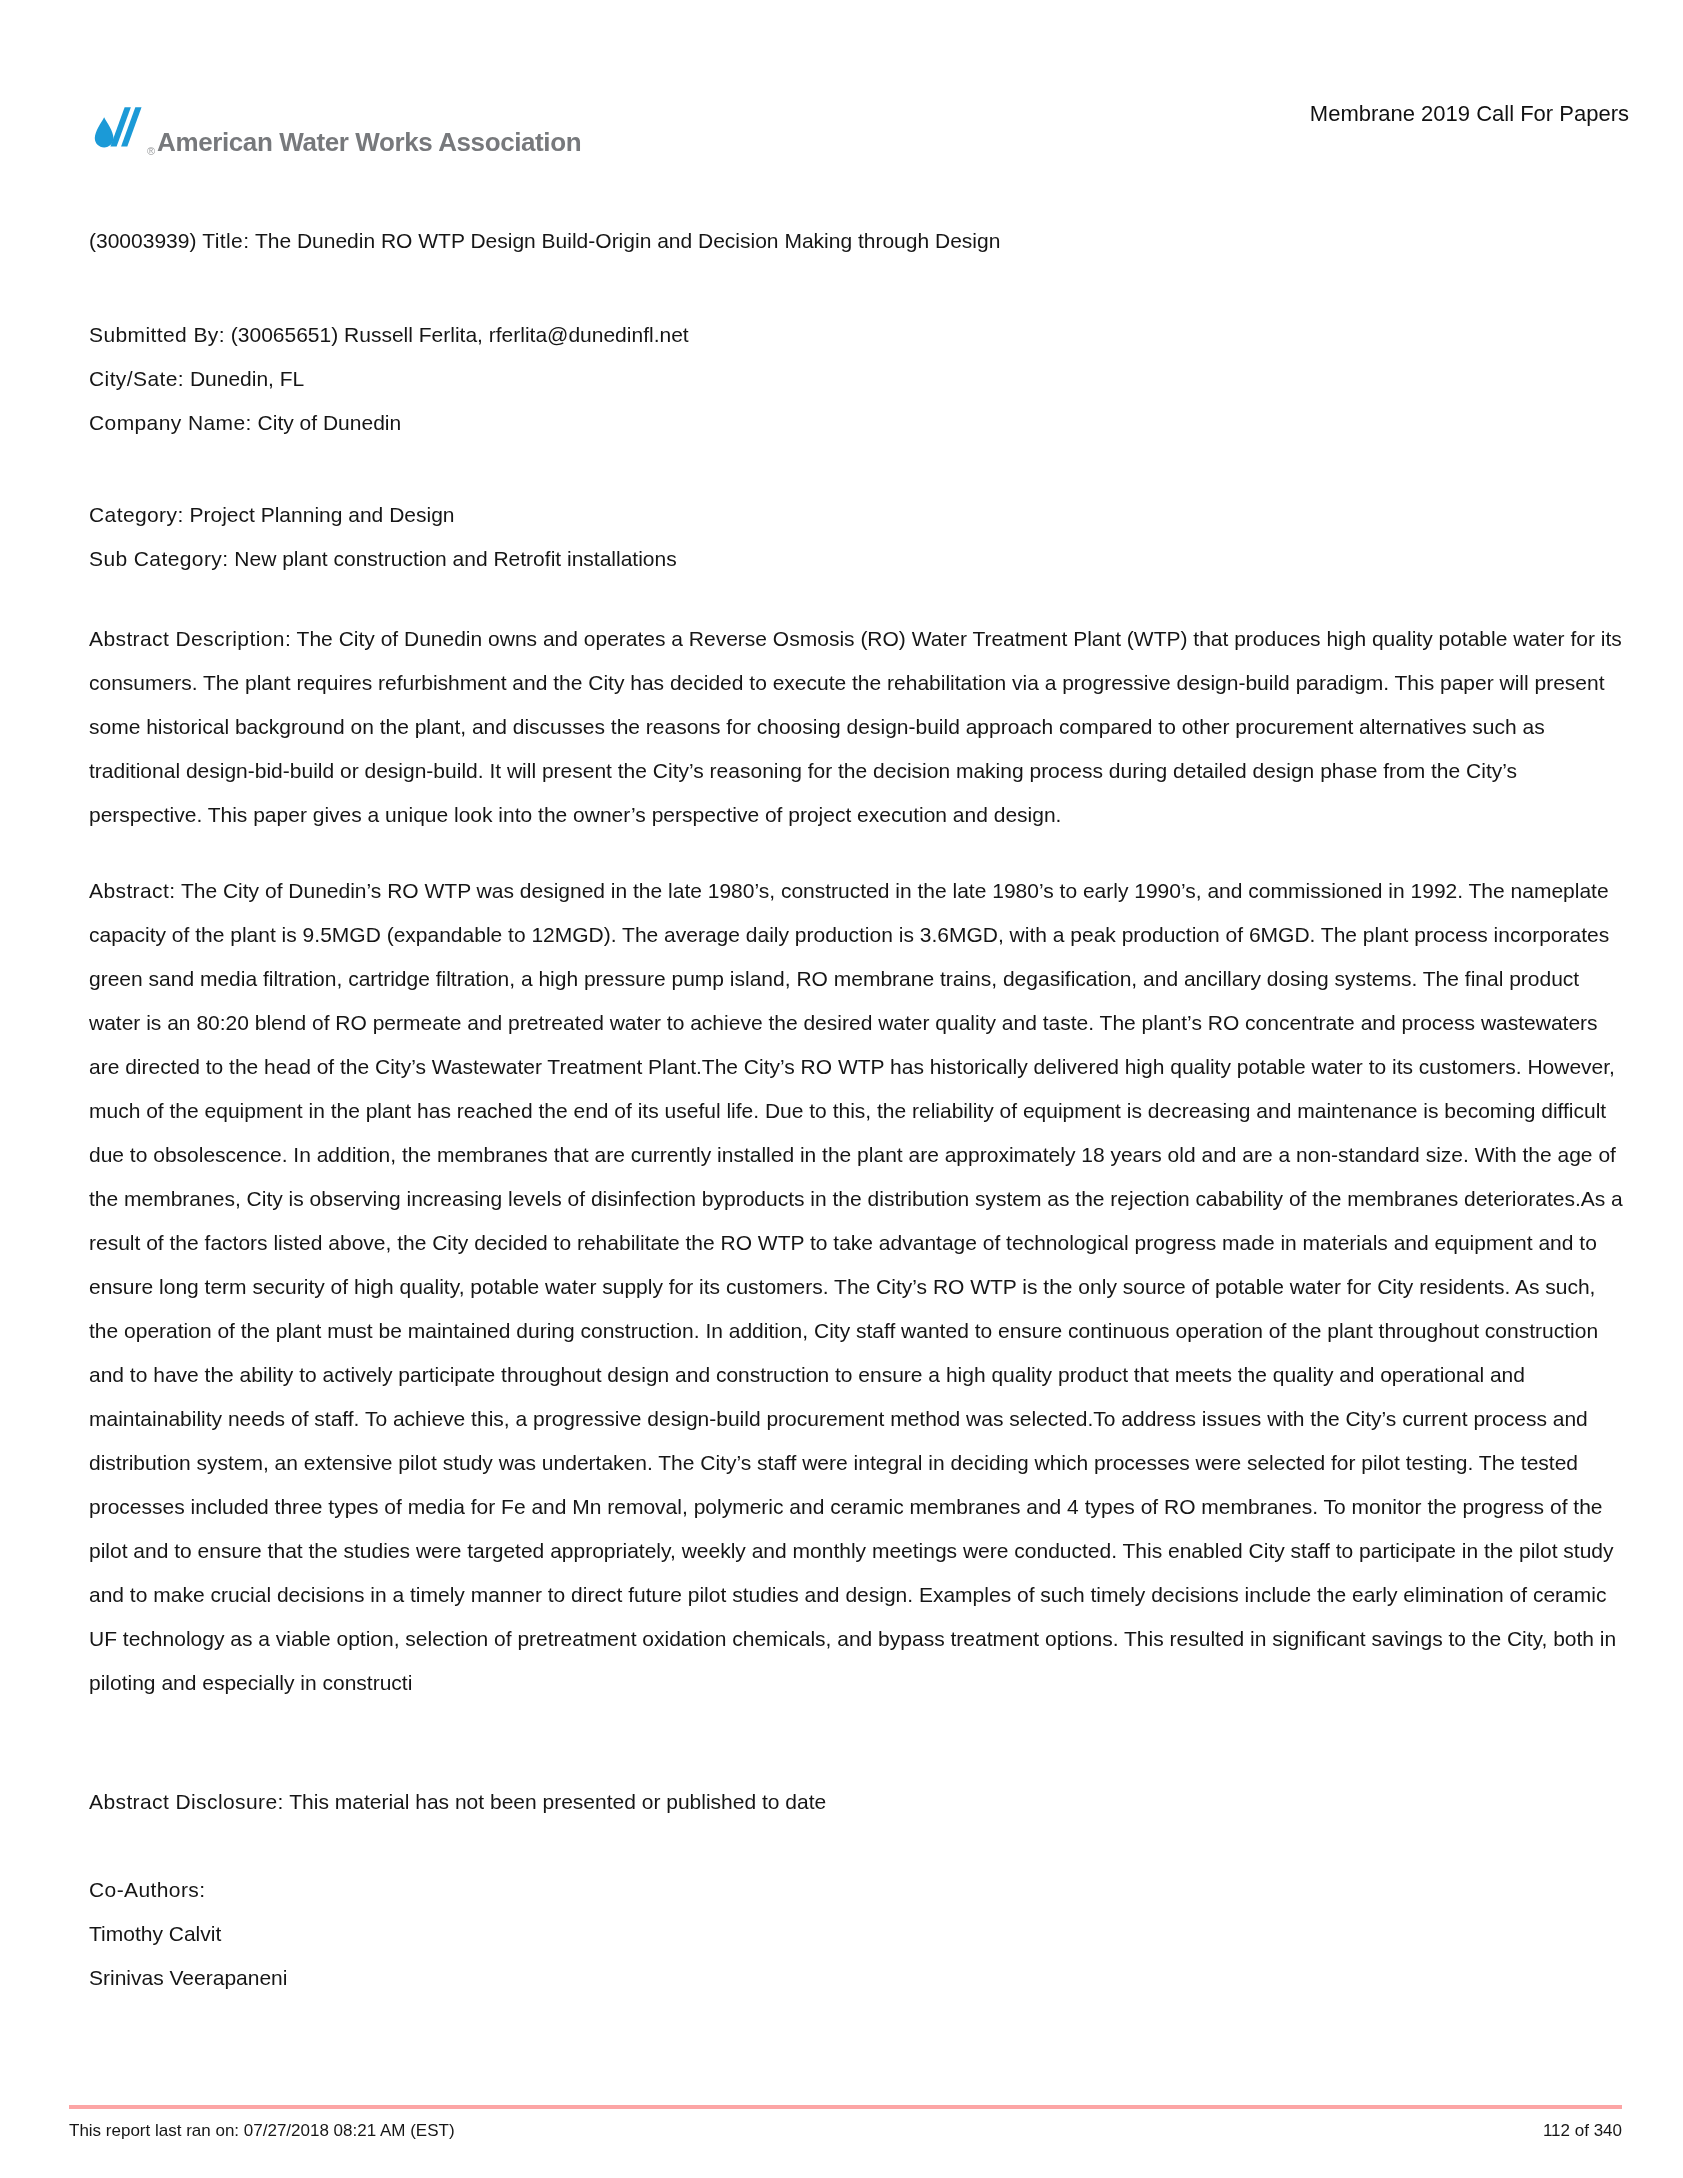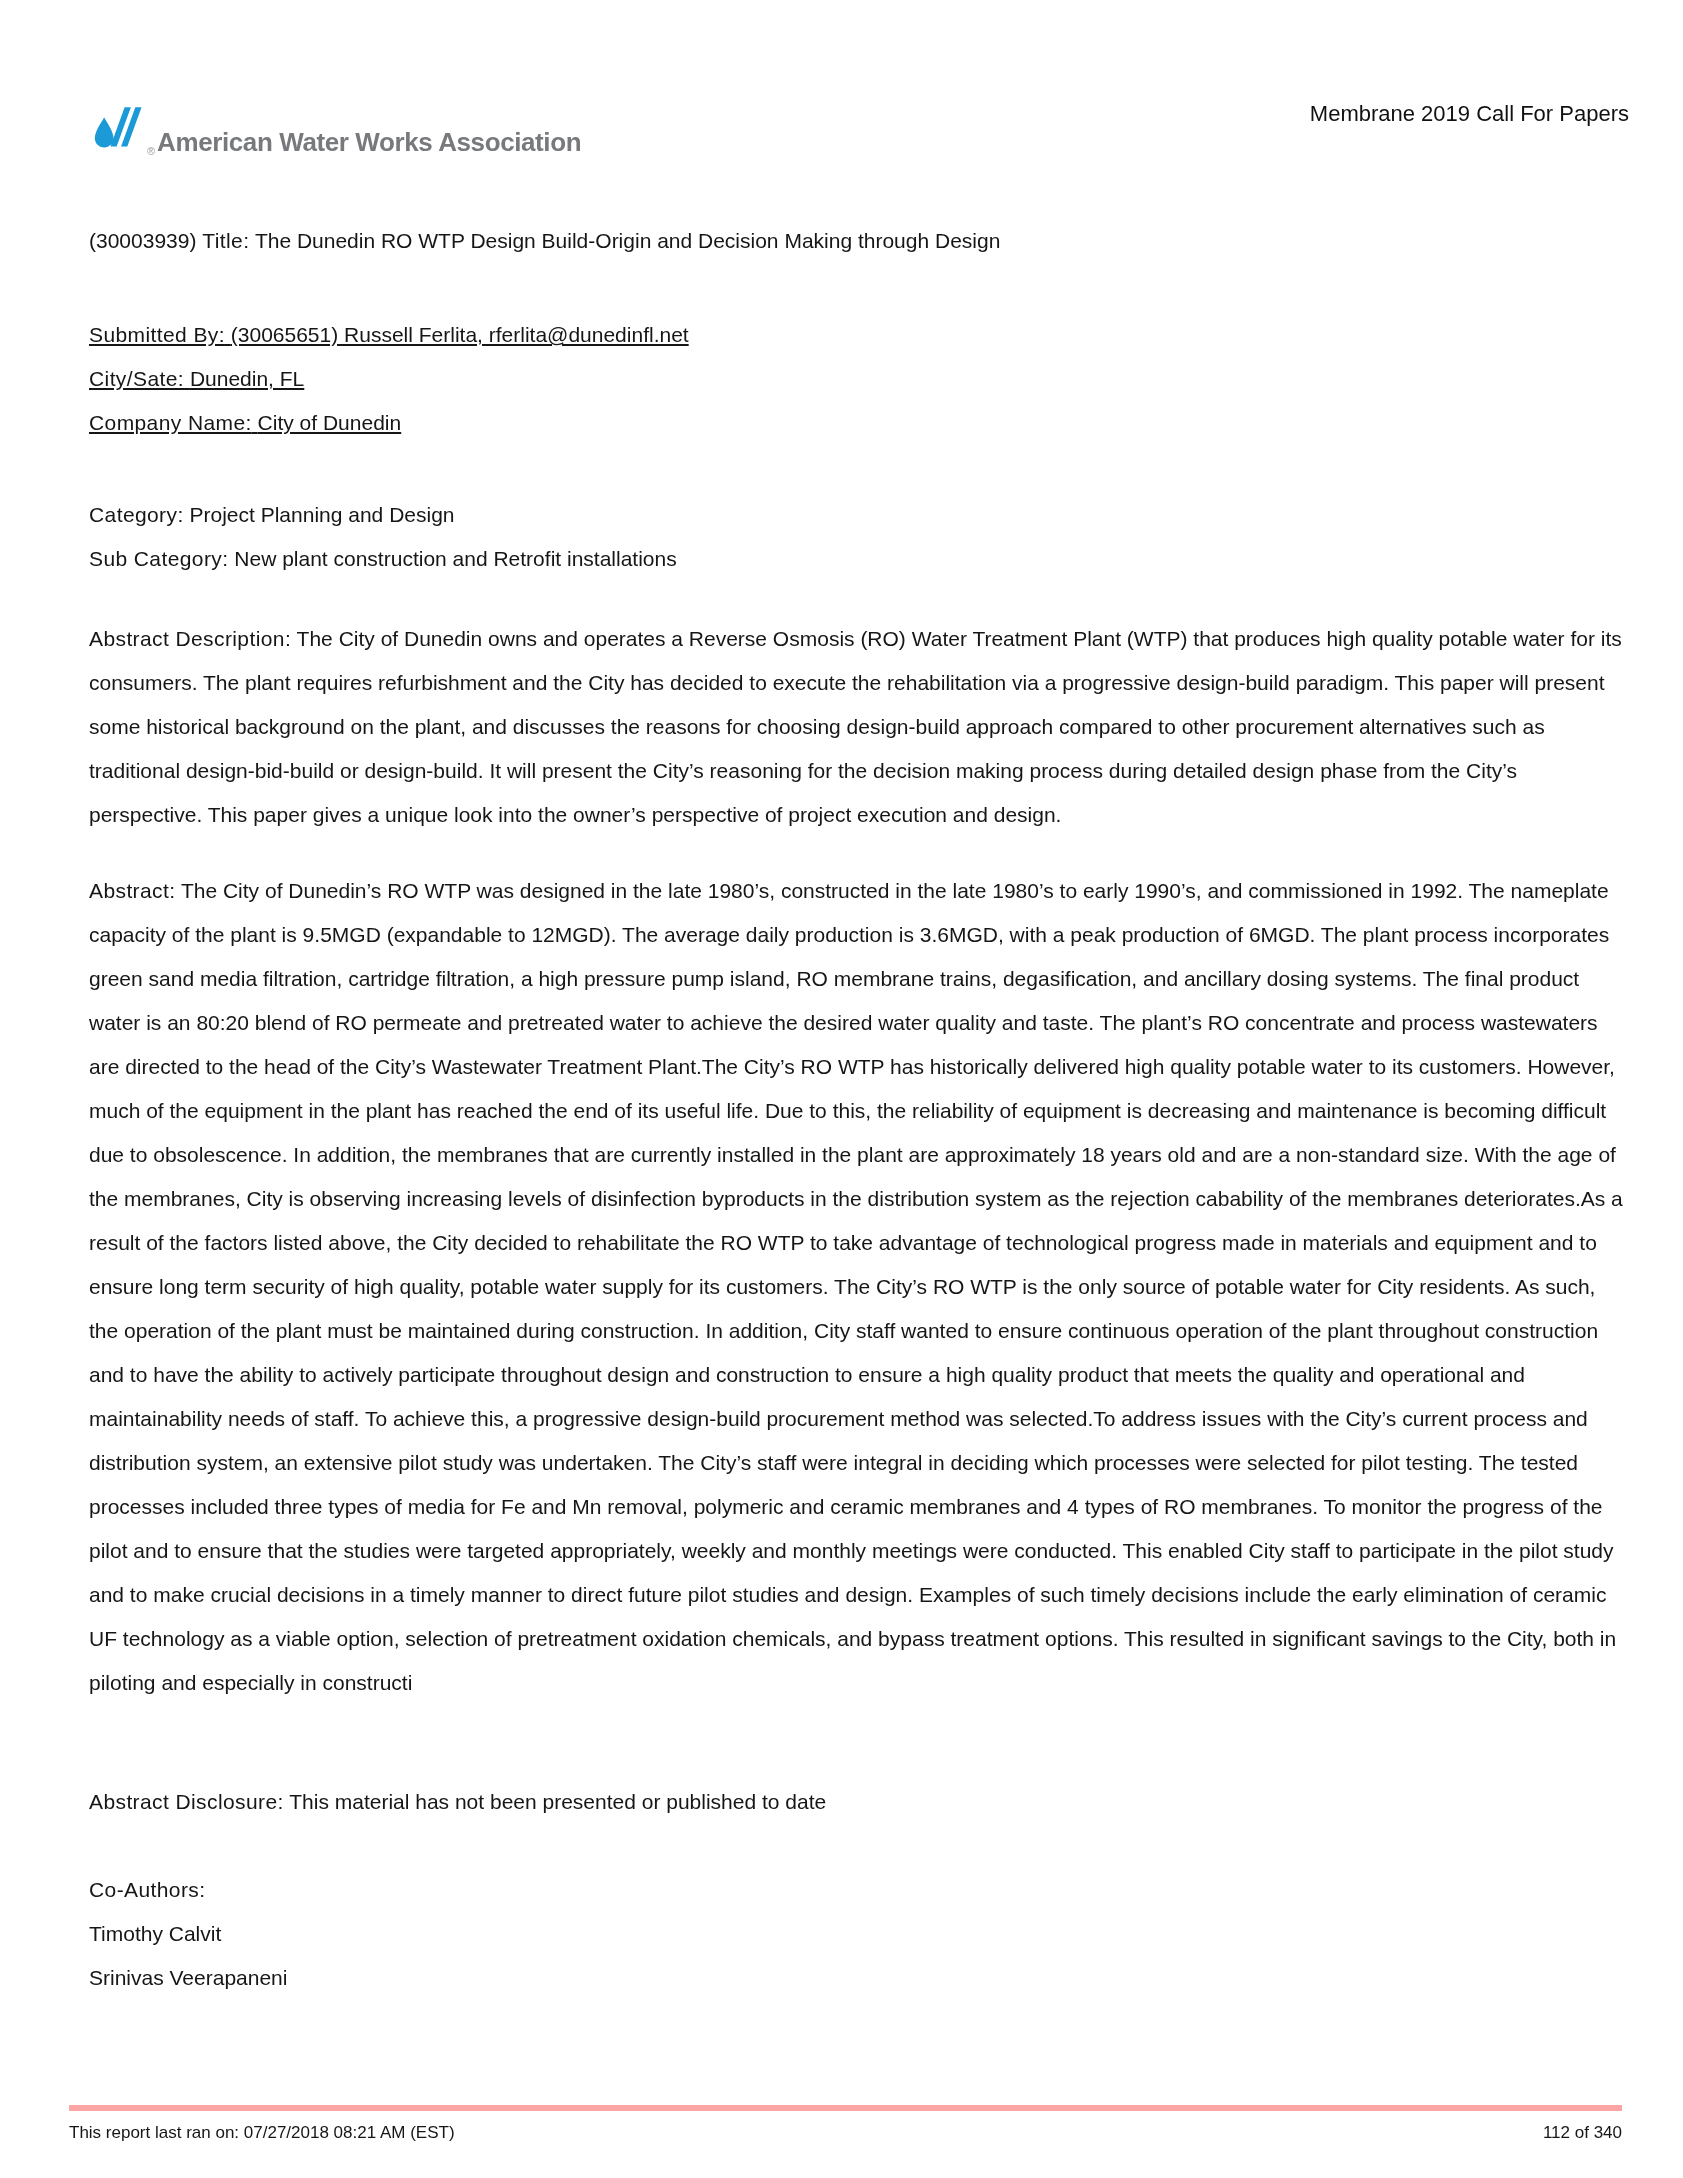--- a/index.html
+++ b/index.html
@@ -47,36 +47,36 @@
   }
   
   .line, .para {
     font-size: 21px;
     line-height: 44px;
     color: #161616;
   }
   .para { margin: 0; }
   .label { letter-spacing: 0.4px; }
   .title-line { margin-top: 57px; }
-  .block-submission { margin-top: 50px; text-decoration: underline; }
+  .block-submission { margin-top: 50px; }
   .block-classification { margin-top: 48px; }
   .block-abstract-desc { margin-top: 36px; }
   .block-abstract { margin-top: 32px; }
   .block-disclosure { margin-top: 75px; }
   .block-coauthors { margin-top: 44px; }
   
   .footer {
     position: absolute;
     left: 69px;
     right: 61px;
     top: 2105px;
     display: flex;
     justify-content: space-between;
     align-items: baseline;
-    border-top: 6px solid #fca5a5;
+    border-top: 4px solid #fca5a5;
     padding-top: 12px;
     font-size: 17px;
     color: #161616;
   }
 </style>
 </head>
 <body>
 
 <div class="page">
   <div class="content">

